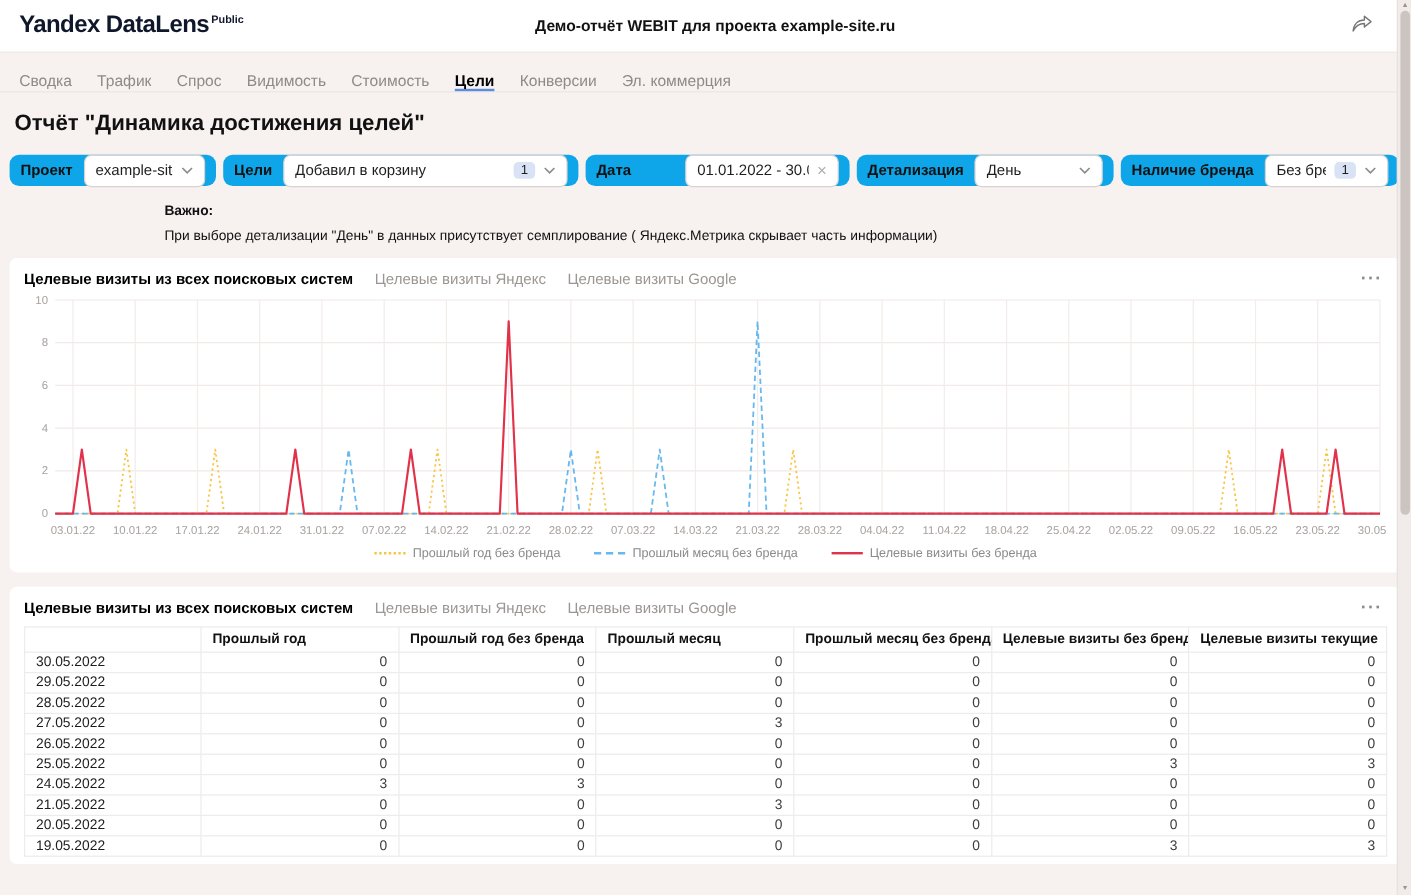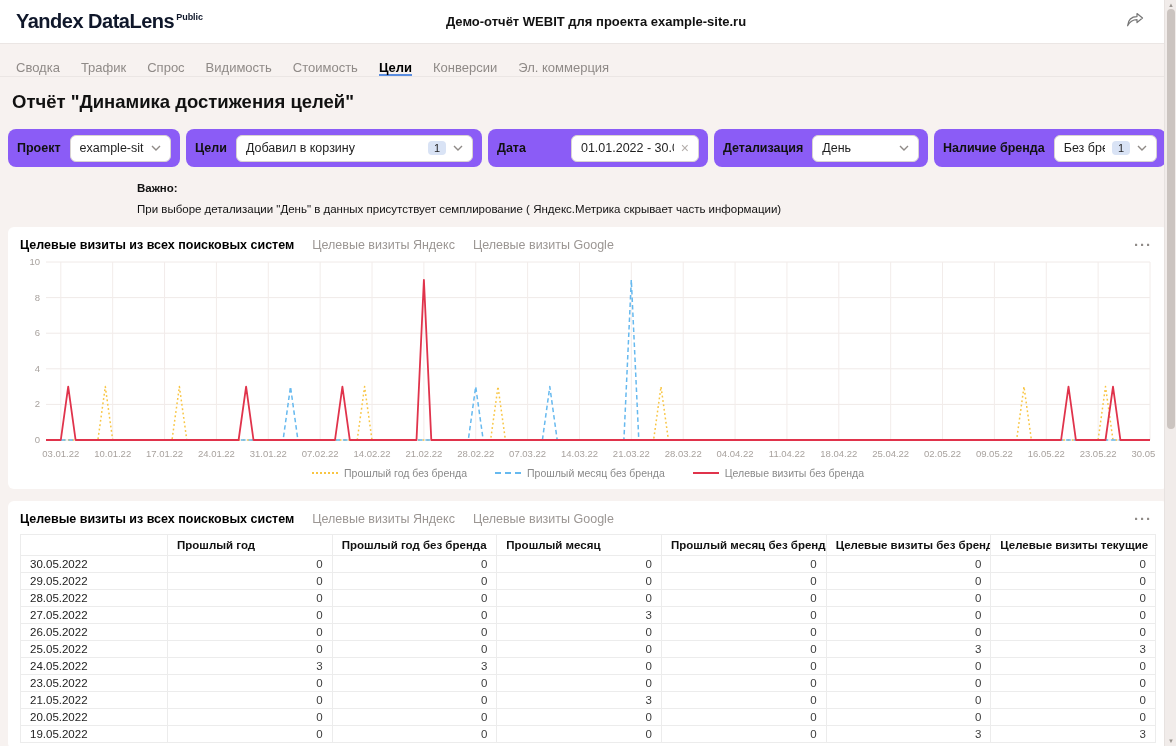--- a/index.html
+++ b/index.html
@@ -30,22 +30,22 @@
     font-size:13px; color:#8f8a87; cursor:pointer; display:flex; align-items:center;
     border-bottom:2px solid transparent; padding-top:17px;
   }
   .nav-tab.active { color:#000; font-weight:bold; border-bottom-color:#5a8de0; }
   
   .content { padding:10px 8px 0; }
   .page-title { font-size:18.5px; font-weight:bold; margin:4px 4px 16px; color:#111; }
   
   .filters { display:flex; gap:6px; }
   .filter-card {
-    background:#8b5cf6; border-radius:8px; padding:5px 9px;
-    display:flex; align-items:center; gap:9px; height:38px; flex:0 0 auto;
+    background:#0ea5e9; border-radius:8px; padding:5px 9px;
+    display:flex; align-items:center; gap:9px; height:26px; flex:0 0 auto;
   }
   .filter-label { font-size:12.5px; font-weight:bold; white-space:nowrap; color:#111; }
   .filter-control {
     border:1px solid #d8d3d1; border-radius:6px; height:27px; background:#fff;
     display:flex; align-items:center; padding:0 9px; gap:7px; flex:1; cursor:pointer; min-width:0;
   }
   .filter-value { font-size:12.5px; color:#1e1e1e; flex:1; white-space:nowrap; overflow:hidden; }
   .badge { background:#d9e3f5; border-radius:4px; font-size:11px; padding:1px 6px; color:#1e1e1e; }
   .clear-x { color:#b3adaa; font-size:14px; line-height:1; cursor:pointer; }
   
@@ -333,29 +333,20 @@
           <tr>
             <td class="date">24.05.2022</td>
             <td class="num">3</td>
             <td class="num">3</td>
             <td class="num">0</td>
             <td class="num">0</td>
             <td class="num">0</td>
             <td class="num">0</td>
           </tr>
           <tr>
-            <td class="date">23.05.2022</td>
-            <td class="num">0</td>
-            <td class="num">0</td>
-            <td class="num">0</td>
-            <td class="num">0</td>
-            <td class="num">0</td>
-            <td class="num">0</td>
-          </tr>
-          <tr>
             <td class="date">21.05.2022</td>
             <td class="num">0</td>
             <td class="num">0</td>
             <td class="num">3</td>
             <td class="num">0</td>
             <td class="num">0</td>
             <td class="num">0</td>
           </tr>
           <tr>
             <td class="date">20.05.2022</td>

